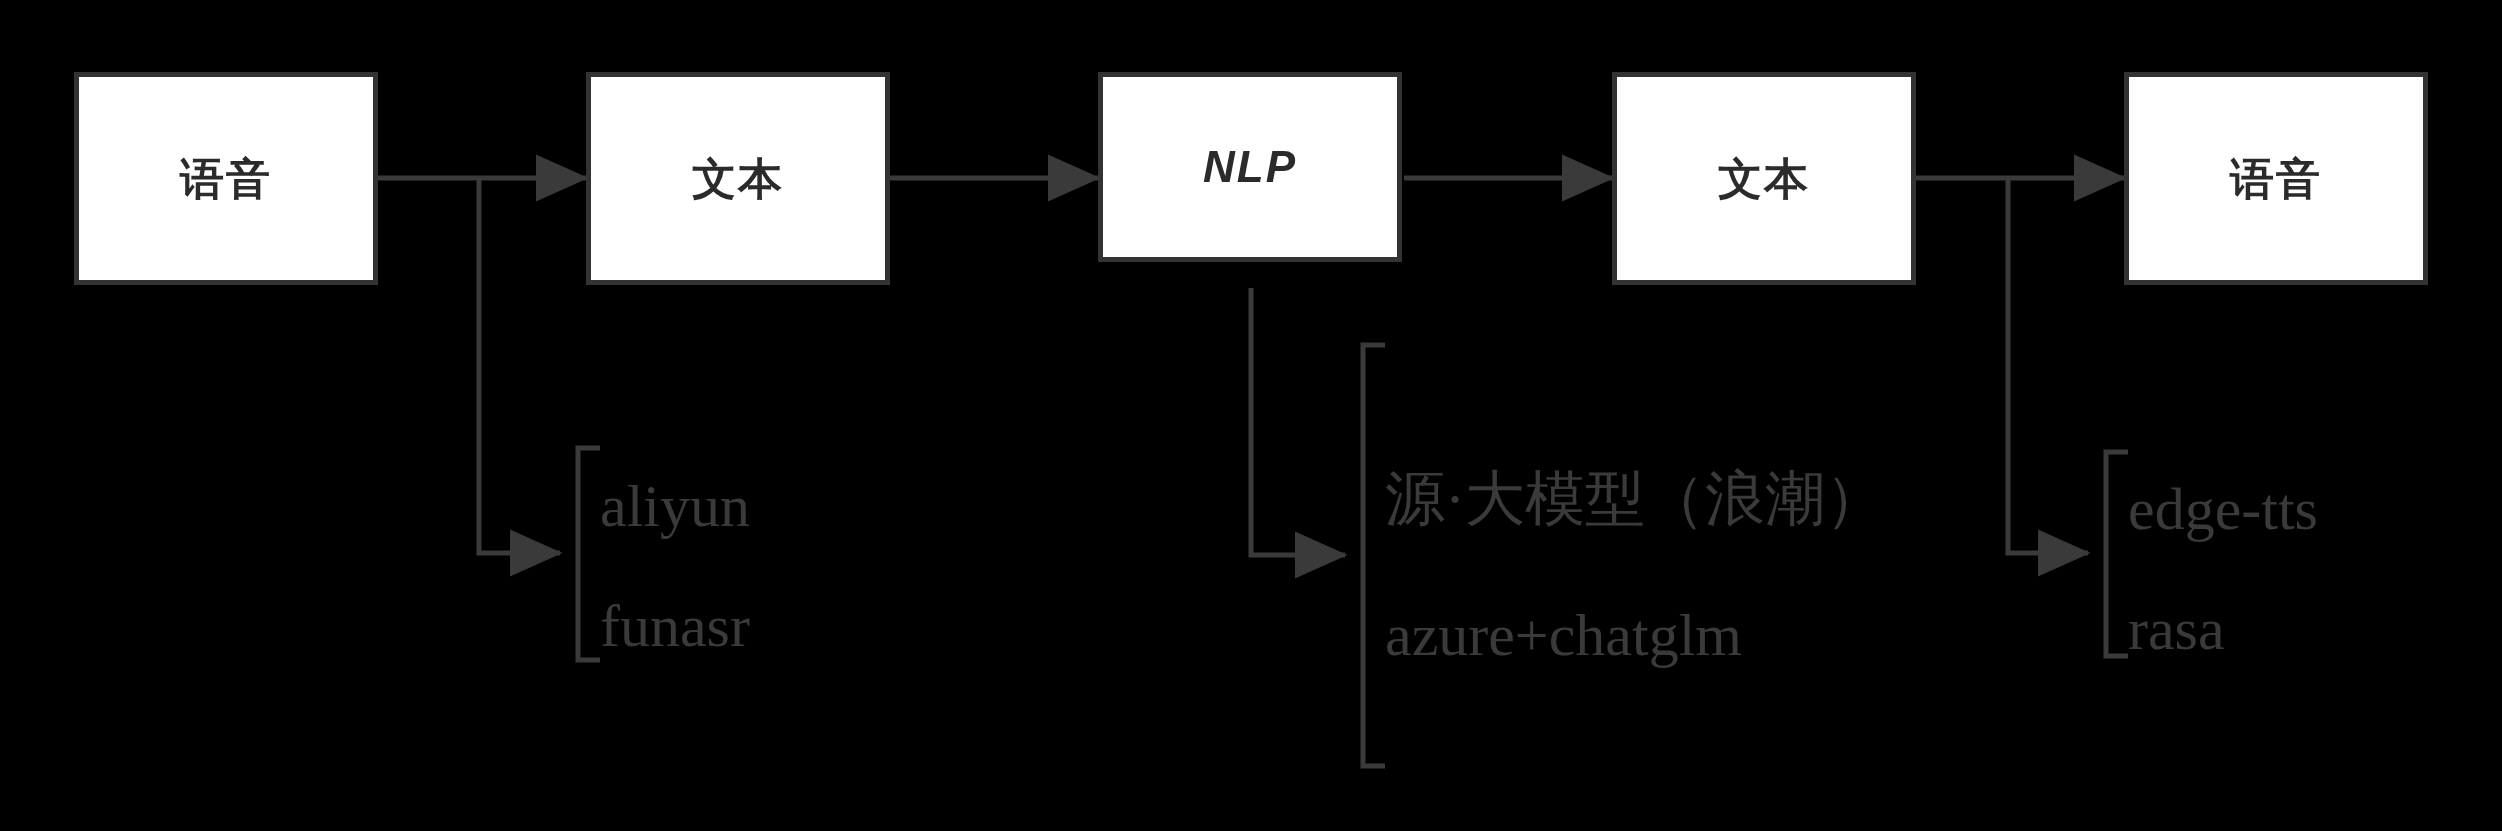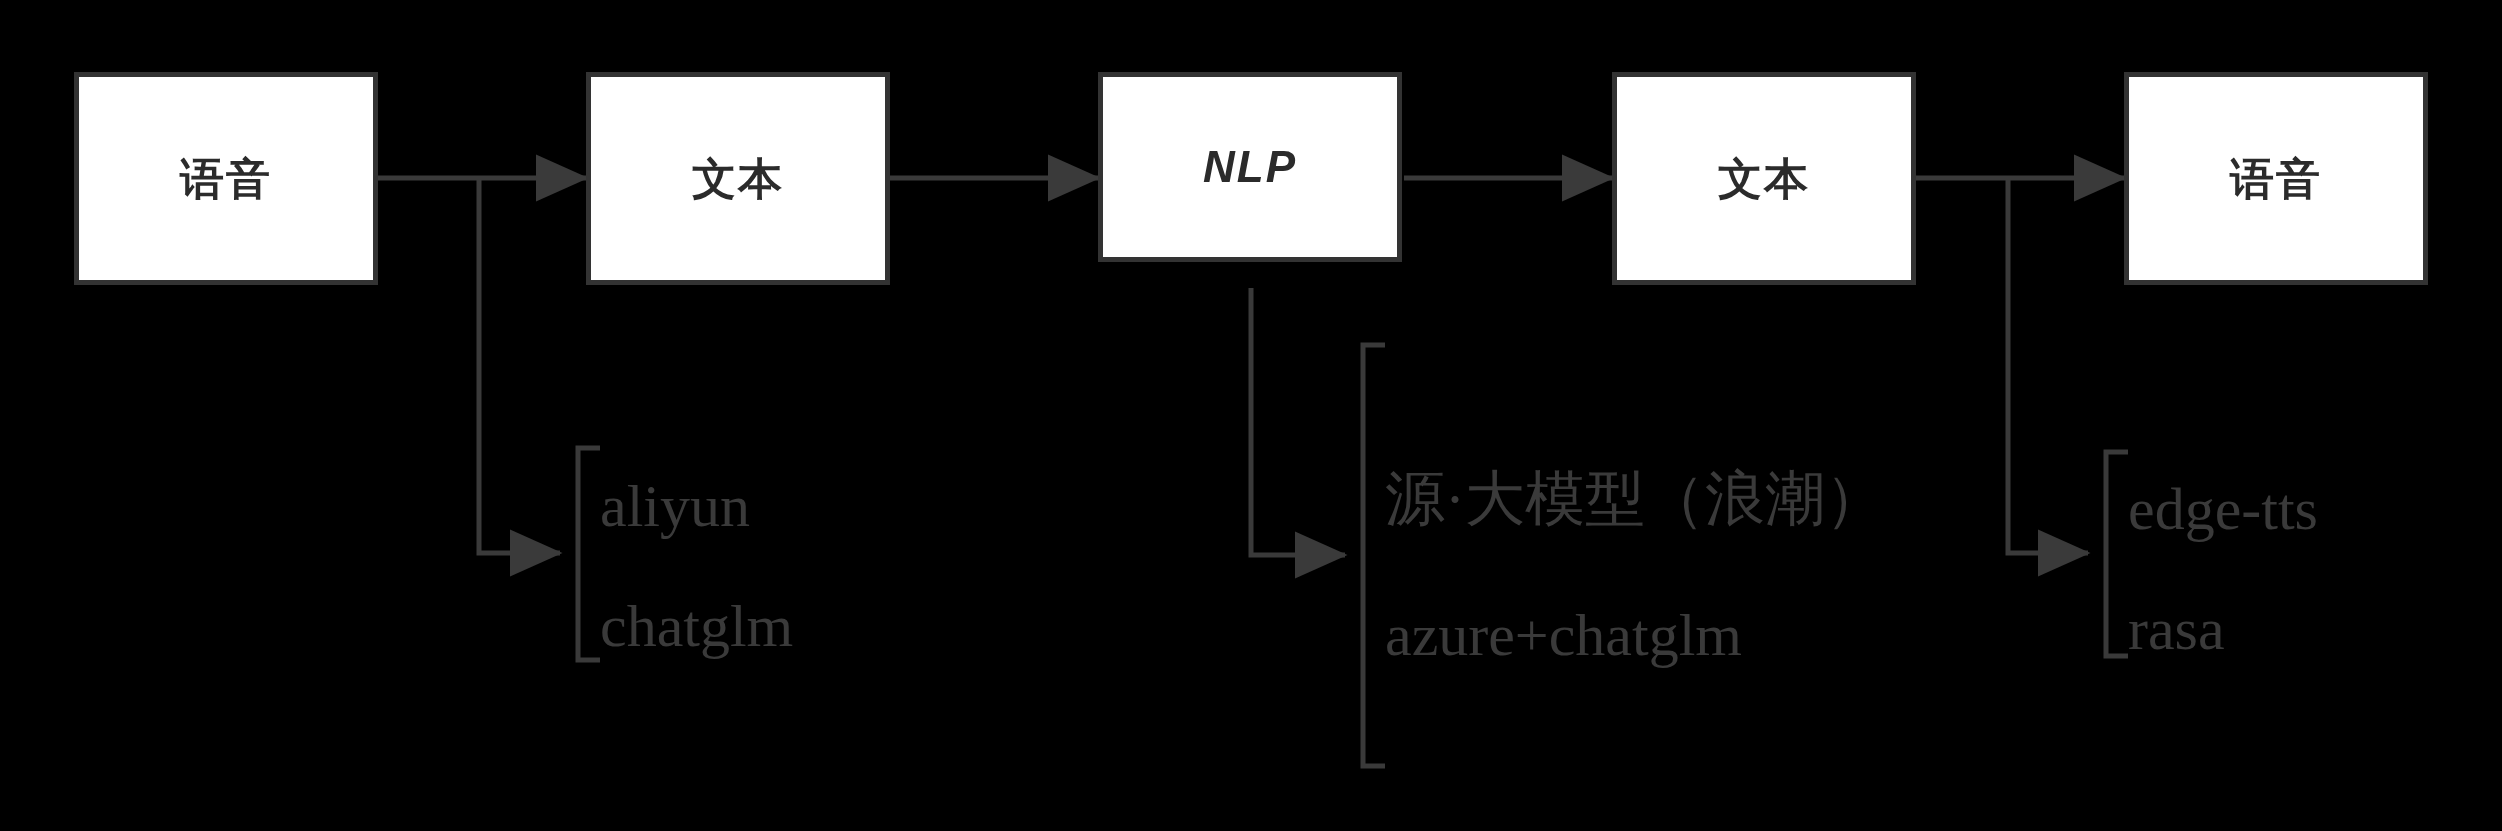--- a/index.html
+++ b/index.html
@@ -108,21 +108,21 @@
   <div class="node-box" style="left:1612px; top:72px; width:304px; height:213px;">
     <span class="node-label">文本</span>
   </div>
 
   <div class="node-box" style="left:2124px; top:72px; width:304px; height:213px;">
     <span class="node-label">语音</span>
   </div>
 
   <div class="opt-group" style="left:600px; top:430px; height:248px; gap:36px;">
     <div class="opt-item">aliyun</div>
-    <div class="opt-item">chatglm</div>
+    <div class="opt-item">funasr</div>
   </div>
 
   <div class="opt-group" style="left:1385px; top:375px; height:360px; gap:52px;">
     <div class="opt-item">源·大模型（浪潮）</div>
     <div class="opt-item">azure+chatglm</div>
   </div>
 
   <div class="opt-group" style="left:2128px; top:437px; height:240px; gap:36px;">
     <div class="opt-item">edge-tts</div>
     <div class="opt-item">rasa</div>

